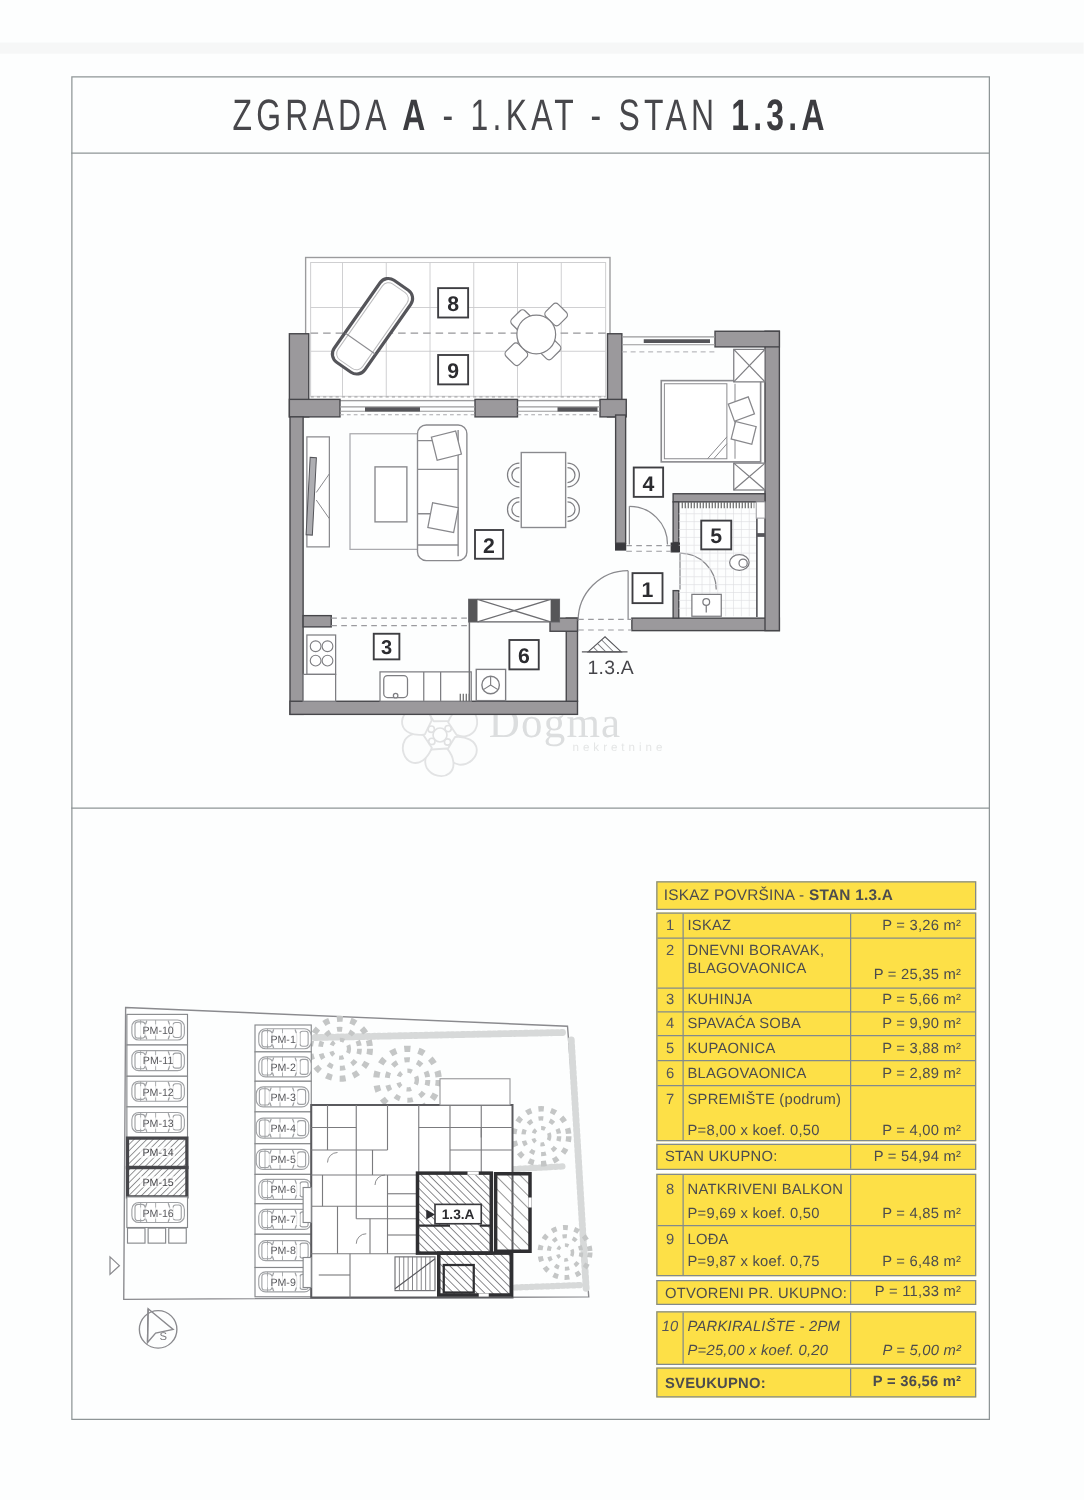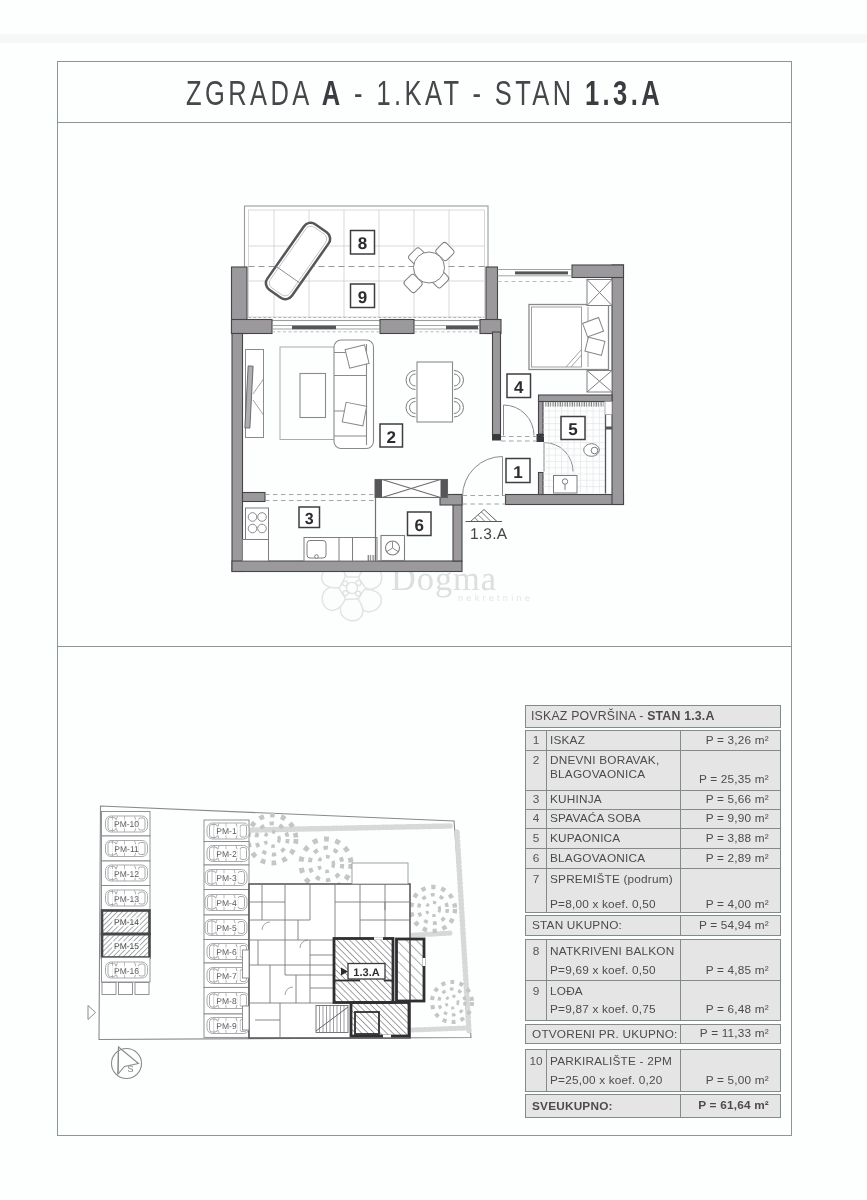--- a/index.html
+++ b/index.html
@@ -4,21 +4,21 @@
 <style>
   html,body{margin:0;padding:0;}
   body{width:867px;height:1200px;background:#fdfefe;transform:translateZ(0);font-family:"Liberation Sans",sans-serif;position:relative;overflow:hidden;}
   .abs{position:absolute;}
   #frame{left:57px;top:61px;width:733px;height:1073px;border:1px solid #8e9596;}
   #titleline{left:57px;top:122px;width:735px;height:0;border-top:1px solid #8e9596;}
   #secline{left:57px;top:646px;width:735px;height:0;border-top:1px solid #8e9596;}
   #title{left:58px;top:79px;width:733px;text-align:center;color:#47474b;font-size:25.5px;letter-spacing:3.4px;transform:scaleY(1.38);transform-origin:center;}
   #title b{color:#3c3c40;}
   
-  .tbox{position:absolute;border:1px solid #828a8c;background:#e5e5e5;color:#4c4c4e;}
+  .tbox{position:absolute;border:1px solid #828a8c;background:#fde047;color:#4c4c4e;}
   .ttxt{font-size:12.3px;letter-spacing:0.2px;color:#4c4c4e;}
   .num{position:absolute;left:0;top:3px;width:20px;text-align:center;font-size:11.8px;color:#55555a;}
   .nm{position:absolute;left:24px;top:3px;font-size:11.8px;letter-spacing:0.2px;}
   .val{position:absolute;right:11px;bottom:3px;font-size:11.8px;letter-spacing:0.2px;}
   .vline1{position:absolute;left:20px;top:0;bottom:0;width:0;border-left:1px solid #828a8c;}
   .vline2{position:absolute;left:154px;top:0;bottom:0;width:0;border-left:1px solid #828a8c;}
   .rline{position:absolute;left:0;right:0;height:0;border-top:1px solid #828a8c;}
 svg text{text-rendering:geometricPrecision;}
 </style>
 </head>
@@ -99,33 +99,33 @@
   <div class="nm" style="top:62px;">P=9,87 x koef. 0,75</div>
     <div class="val" style="top:62px;bottom:auto;">P = 6,48 m²</div>
 </div>
 
 <div class="tbox" style="left:525px;top:1024px;width:254px;height:18px;">
   <div class="vline2"></div>
   <div class="nm" style="left:6px;top:2px;">OTVORENI PR. UKUPNO:</div>
     <div class="val" style="top:1px;bottom:auto;">P = 11,33 m²</div>
 </div>
 
-<div class="tbox" style="left:525px;top:1049px;width:254px;height:41px;">
+<div class="tbox" style="left:525px;top:1049px;width:254px;height:41px;font-style:italic;">
   <div class="vline1"></div>
     <div class="vline2"></div>
   <div class="num" style="top:4px;">10</div>
     <div class="nm" style="top:4px;">PARKIRALIŠTE - 2PM</div>
   <div class="nm" style="top:23px;">P=25,00 x koef. 0,20</div>
     <div class="val" style="top:23px;bottom:auto;">P = 5,00 m²</div>
 </div>
 
 <div class="tbox" style="left:525px;top:1094px;width:254px;height:22px;">
   <div class="vline2"></div>
   <div class="nm" style="left:6px;top:4px;"><b>SVEUKUPNO:</b></div>
-    <div class="val" style="top:3px;bottom:auto;"><b>P = 61,64 m²</b></div>
+    <div class="val" style="top:3px;bottom:auto;"><b>P = 36,56 m²</b></div>
 </div>
 
 <svg class="abs" style="left:0;top:0;" width="867" height="1200" viewBox="0 0 867 1200">
 <defs>
 <pattern id="hatch" patternUnits="userSpaceOnUse" width="3.6" height="3.6" patternTransform="rotate(45)">
   <line x1="0" y1="0" x2="0" y2="3.6" stroke="#67676a" stroke-width="1.1"></line>
 </pattern>
 <pattern id="hatch3" patternUnits="userSpaceOnUse" width="4.4" height="4.4" patternTransform="rotate(-45)">
   <line x1="0" y1="0" x2="0" y2="4.4" stroke="#5f5f62" stroke-width="1.15"></line>
 </pattern>

